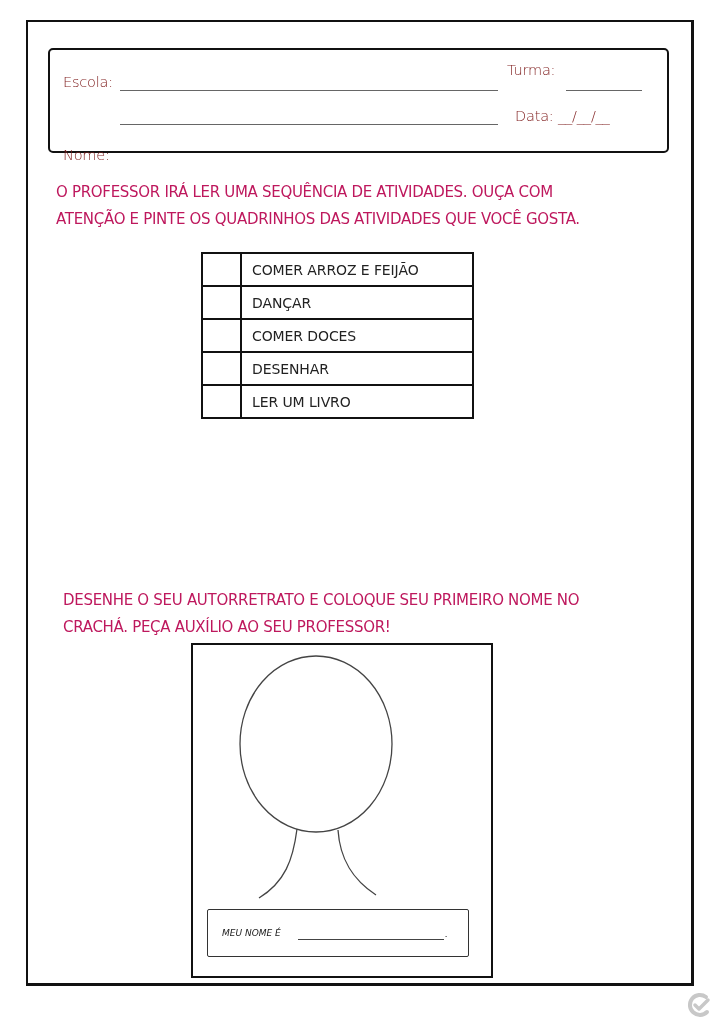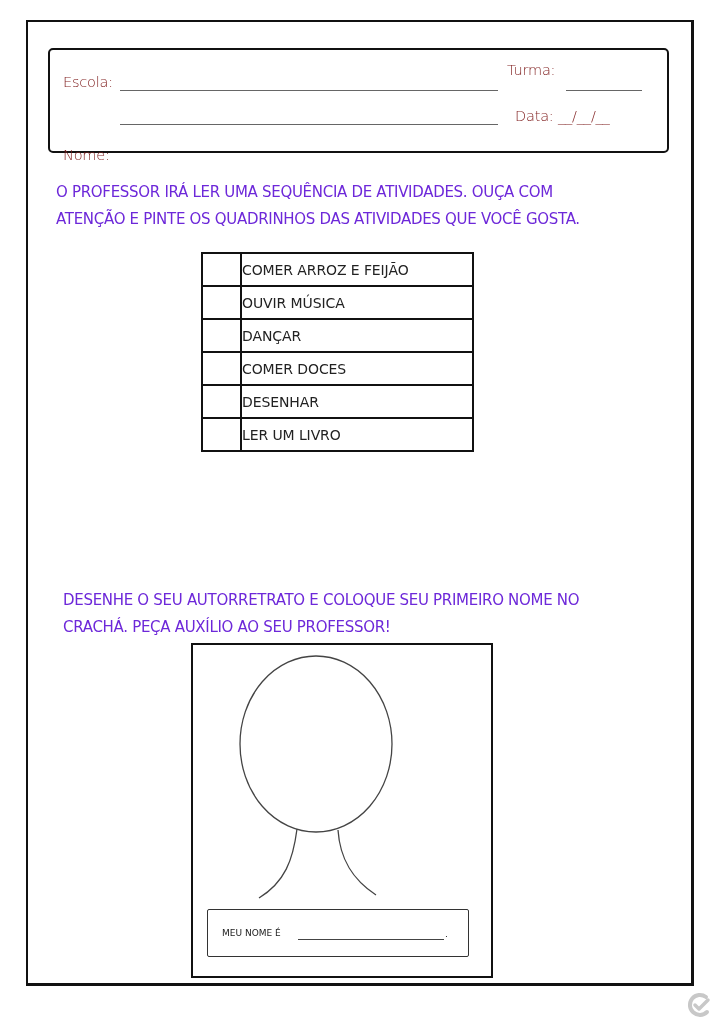--- a/index.html
+++ b/index.html
@@ -4,30 +4,30 @@
   <style>
     html, body { margin: 0; padding: 0; background: #ffffff; }
     body { width: 724px; height: 1024px; position: relative; overflow: hidden;
            font-family: "DejaVu Sans", "Liberation Sans", sans-serif; color: #1a1a1a; }
     .page-border { position: absolute; left: 26px; top: 20px; width: 668px; height: 966px;
                    border: 2px solid #111; border-right-width: 3px; border-bottom-width: 3px; box-sizing: border-box; }
     .header-box { position: absolute; left: 48px; top: 48px; width: 621px; height: 105px;
                   border: 2.5px solid #111; border-radius: 5px; box-sizing: border-box; }
     .hf { position: absolute; font-size: 14.5px; color: #7f1d1d; font-weight: 300; white-space: nowrap; letter-spacing: -0.2px; }
     .hline { position: absolute; height: 0; border-bottom: 1px solid #666; }
-    .instr { position: absolute; font-size: 15px; line-height: 25px; color: #6d28d9; letter-spacing: -0.3px; white-space: nowrap; }
+    .instr { position: absolute; font-size: 15px; line-height: 25px; color: #be185d; letter-spacing: -0.3px; white-space: nowrap; }
     .activity-table { position: absolute; left: 201px; top: 252px; border-collapse: collapse; }
     .activity-table td { border: 2px solid #111; height: 33px; padding: 0; box-sizing: border-box; }
     .activity-table td.box { width: 39px; }
-    .activity-table td.label { width: 232px; font-size: 14px; color: #222; letter-spacing: -0.1px; }
+    .activity-table td.label { width: 232px; font-size: 14px; padding-left: 10px; color: #222; letter-spacing: -0.1px; }
     .portrait-frame { position: absolute; left: 191px; top: 643px; width: 302px; height: 335px;
                       border: 2px solid #111; box-sizing: border-box; }
     .face-svg { position: absolute; left: 0; top: 0; }
     .name-tag { position: absolute; left: 14px; top: 264px; width: 262px; height: 48px;
-                border: 1px solid #333; border-radius: 2px; box-sizing: border-box; }
+                border: 1px solid #333; border-radius: 2px; box-sizing: border-box; font-style: italic; }
     .name-tag-text { position: absolute; left: 14px; top: 18px; font-size: 9px; color: #222; white-space: nowrap; }
     .name-line { position: absolute; left: 90px; top: 29px; width: 146px; border-bottom: 1px solid #444; }
     .name-dot { position: absolute; left: 237px; top: 19px; font-size: 9px; }
     .watermark { position: absolute; left: 686px; top: 992px; }
   </style>
 </head>
 <body>
 
 <div class="page-border"></div>
 
@@ -44,24 +44,20 @@
 </div>
 
 <div class="instr" style="left:56px; top:180px;">O PROFESSOR IRÁ LER UMA SEQUÊNCIA DE ATIVIDADES. OUÇA COM</div>
 <div class="instr" style="left:56px; top:207px;">ATENÇÃO E PINTE OS QUADRINHOS DAS ATIVIDADES QUE VOCÊ GOSTA.</div>
 
 <table class="activity-table">
   <tbody>
       <tr>
     <td class="box"></td>
     <td class="label">COMER ARROZ E FEIJÃO</td>
-  </tr>
-  <tr>
-    <td class="box"></td>
-    <td class="label">OUVIR MÚSICA</td>
   </tr>
   <tr>
     <td class="box"></td>
     <td class="label">DANÇAR</td>
   </tr>
   <tr>
     <td class="box"></td>
     <td class="label">COMER DOCES</td>
   </tr>
   <tr>

